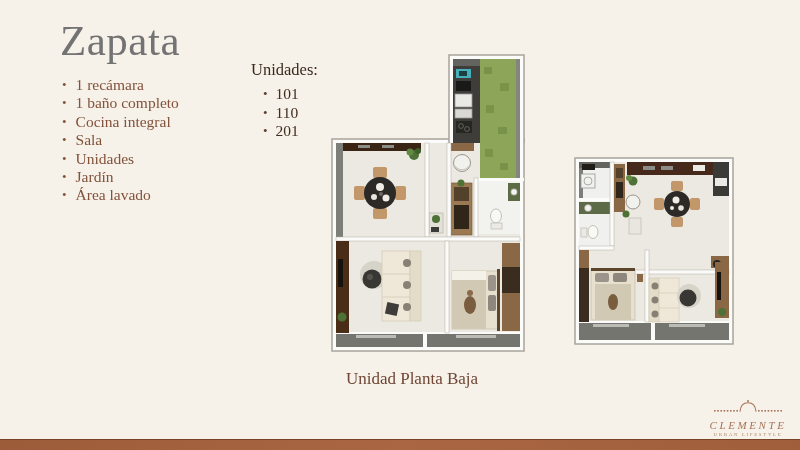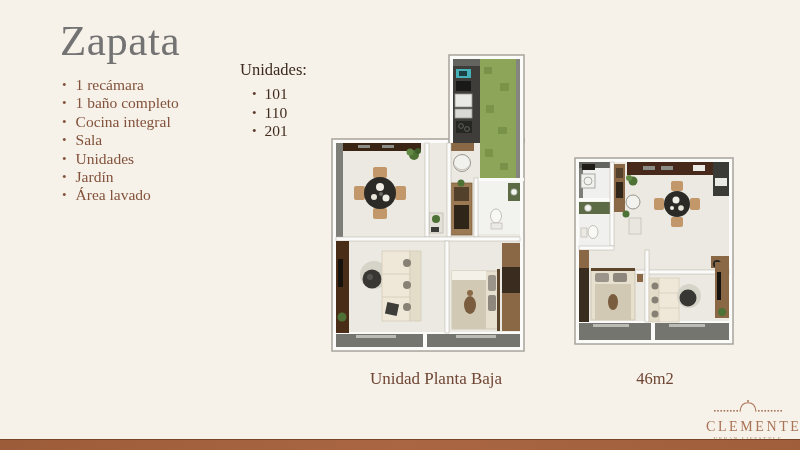--- a/index.html
+++ b/index.html
@@ -5,34 +5,34 @@
   html,body{margin:0;padding:0;}
   body{font-family:"Liberation Serif","DejaVu Serif",serif;}
   .slide{position:relative;width:800px;height:450px;background:#f6f1e9;overflow:hidden;}
 
   .title{position:absolute;left:60px;top:16px;font-size:43px;font-weight:400;color:#737373;margin:0;letter-spacing:.5px;}
 
   .features{position:absolute;left:62px;top:76px;list-style:none;margin:0;padding:0;}
   .features li{display:flex;align-items:baseline;gap:9px;height:18.4px;font-size:15.5px;color:#82523b;}
   .dot{font-size:13px;color:#82523b;line-height:1;position:relative;top:-1px;}
 
-  .unidades{position:absolute;left:240px;top:60px;}
+  .unidades{position:absolute;left:251px;top:60px;}
   .unidades-heading{font-size:16.5px;color:#3c2a1e;margin:0;}
   .unidades-list{list-style:none;margin:5px 0 0 12px;padding:0;}
   .unidades-list li{display:flex;align-items:baseline;gap:8px;height:18.5px;font-size:15.5px;color:#412d1f;}
   .unidades-list .dot{color:#5a3a28;}
 
   .plan{position:absolute;}
   .plan svg{display:block;}
 
   .caption{position:absolute;top:368px;width:220px;text-align:center;color:#6f4634;font-size:17px;line-height:22px;}
   .caption .area{font-size:16.5px;}
 
   .logo{position:absolute;left:706px;top:399px;width:84px;text-align:center;color:#a97356;}
-  .logo-brand{font-size:14px;letter-spacing:2.6px;margin-top:1px;}
+  .logo-brand{font-size:11px;letter-spacing:2.6px;margin-top:1px;font-style:italic;}
   .logo-tagline{font-size:5px;letter-spacing:1.6px;color:#b08968;margin-top:1px;}
 
   .accent-bar{position:absolute;left:0;bottom:0;width:800px;height:10px;
     background:linear-gradient(90deg,#9d5c39 0%,#aa6642 50%,#a05e3b 100%);
     border-top:1px solid #7c4426;}
 </style>
 </head>
 <body>
 
 <div class="slide">
@@ -307,25 +307,24 @@
         </g>
         <circle cx="116" cy="142" r="12" fill="#d6d3c9"></circle>
         <circle cx="115" cy="144" r="8.5" fill="#393733"></circle>
         <rect x="142" y="108" width="14" height="56" fill="#8a6845"></rect>
         <rect x="144" y="118" width="4" height="28" fill="#16130f"></rect>
         <circle cx="149" cy="158" r="4" fill="#4e7135"></circle>
       </g>
     </svg>
   </div>
 
-  <div class="caption" style="left:326px;">
+  <div class="caption" style="left:302px;">
     <div>Unidad Planta Baja</div>
   </div>
   <div class="caption" style="left:545px;">
-    <div class="area">46m2</div>
   </div>
 
   <div class="logo">
     <svg width="72" height="15" viewBox="0 0 72 15">
       <g fill="#a97356">
         <rect x="2" y="11" width="1.6" height="1.6"></rect>
           <rect x="5.2" y="11" width="1.6" height="1.6"></rect>
         <rect x="8.4" y="11" width="1.6" height="1.6"></rect>
           <rect x="11.6" y="11" width="1.6" height="1.6"></rect>
         <rect x="14.8" y="11" width="1.6" height="1.6"></rect>

